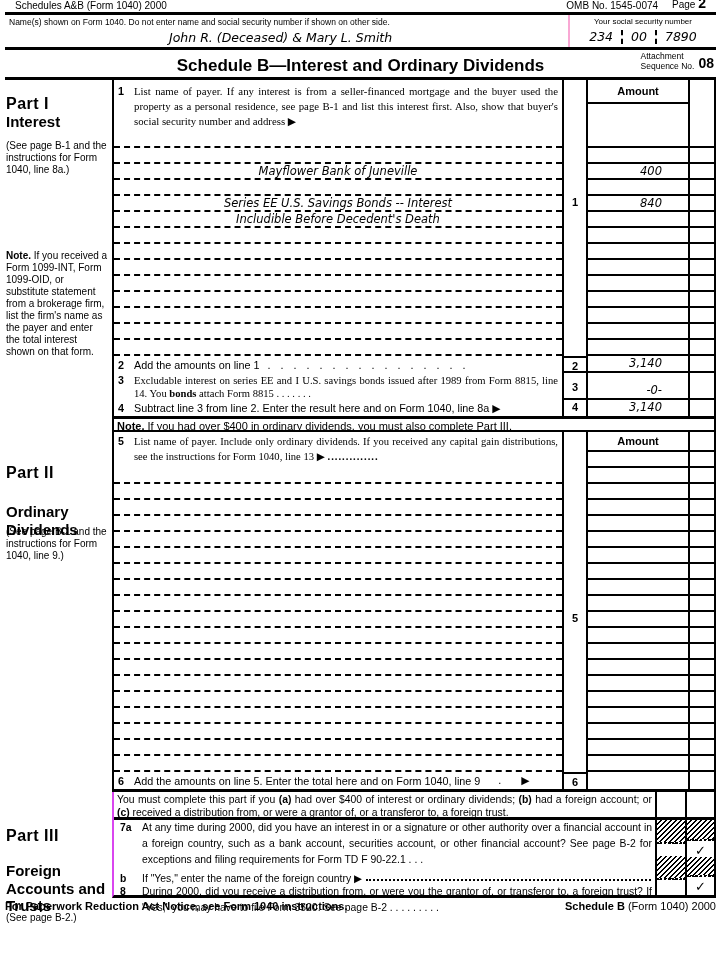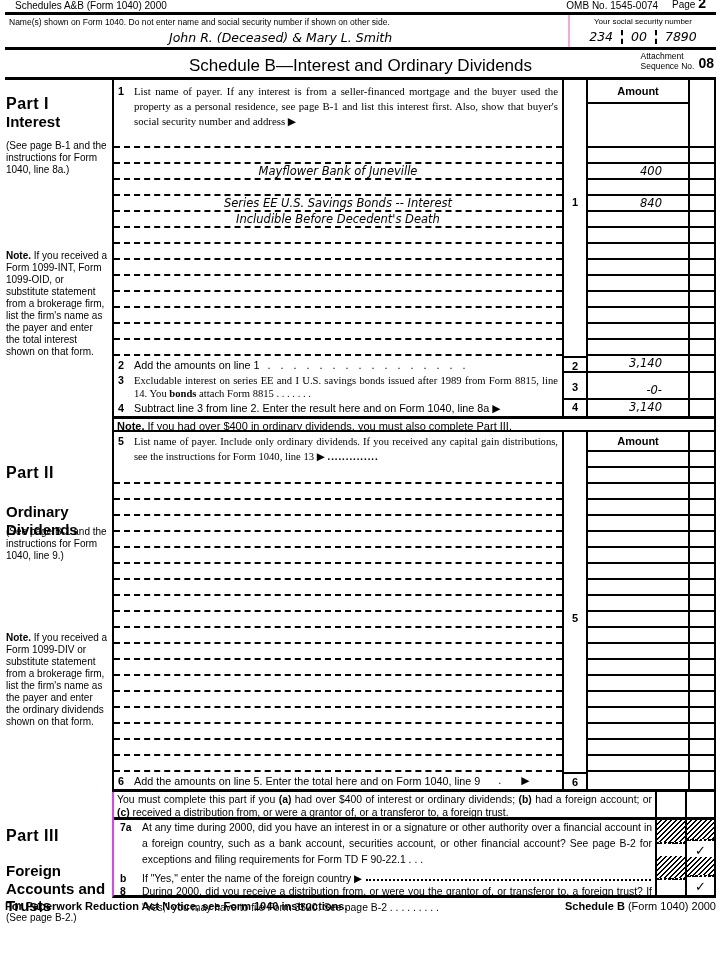--- a/index.html
+++ b/index.html
@@ -21,21 +21,21 @@
   .namerow { display:flex; margin:0 5px; height:35px; border-bottom:3px solid #000; }
   .namebox { flex:1; padding:2px 4px; }
   .namebox .lbl { font-size:8.5px; }
   .namebox .val { margin-left:160px; margin-top:3px; font-size:12.5px; }
   .ssnbox { width:148px; border-left:2px solid #f9a8d4; padding:2px 2px; }
   .ssnbox .lbl { font-size:8px; text-align:center; }
   .ssndigits { display:flex; justify-content:center; align-items:center; margin-top:3px; font-size:12.5px; }
   .ssndigits .seg { padding:0 8px; }
   .ssndigits .sep { border-left:2px dashed #000; height:14px; }
   .titlerow { position:relative; margin:0 5px; height:30px; border-bottom:3px solid #000; }
-  .title { text-align:center; font-size:17px; font-weight:normal; padding-top:6px; }
+  .title { text-align:center; font-size:17px; font-weight:bold; padding-top:6px; }
   .attach { position:absolute; right:2px; top:2px; display:flex; align-items:flex-end; gap:4px; }
   .attach .two { font-size:8.5px; line-height:9.5px; text-align:left; }
   .attach .no { font-size:14px; font-weight:bold; }
 
   
   .noterow { margin-left:112px; width:604px; border-left:2px solid #000; border-right:2px solid #000;
              border-bottom:2px solid #000; font-size:11px; padding:1px 0 0 3px; height:14px; }
   .ptable { margin-left:112px; width:604px; border-left:2px solid #000; border-right:2px solid #000; }
   .ptable.endthick { border-bottom:3px solid #000; }
   .row { display:flex; }
@@ -138,21 +138,20 @@
   </div>
 
   <div class="side" style="top:95px"><span class="partlbl">Part I</span></div>
   <div class="side" style="top:113px"><span class="parthead">Interest</span></div>
   <div class="side sidenote" style="top:136px">(See page B-1 and the instructions for Form 1040, line 8a.)</div>
   <div class="side sidenote" style="top:246px"><span class="b">Note.</span><span> If you received a Form 1099-INT, Form 1099-OID, or substitute statement from a brokerage firm, list the firm's name as the payer and enter the total interest shown on that form.</span></div>
 
   <div class="side" style="top:464px"><span class="partlbl">Part II</span></div>
   <div class="side parthead" style="top:503px">Ordinary Dividends</div>
   <div class="side sidenote" style="top:522px">(See page B-1 and the instructions for Form 1040, line 9.)</div>
-  <div class="side sidenote" style="top:628px"><span class="b">Note.</span><span> If you received a Form 1099-DIV or substitute statement from a brokerage firm, list the firm's name as the payer and enter the ordinary dividends shown on that form.</span></div>
 
   <div class="side" style="top:827px"><span class="partlbl">Part III</span></div>
   <div class="side parthead" style="top:862px">Foreign Accounts and Trusts</div>
   <div class="side sidenote" style="top:908px">(See page B-2.)</div>
 
 
   <div class="ptable endthick">
     <div class="row" style="height:52px">
       <div class="dcell">
         <div class="para">

